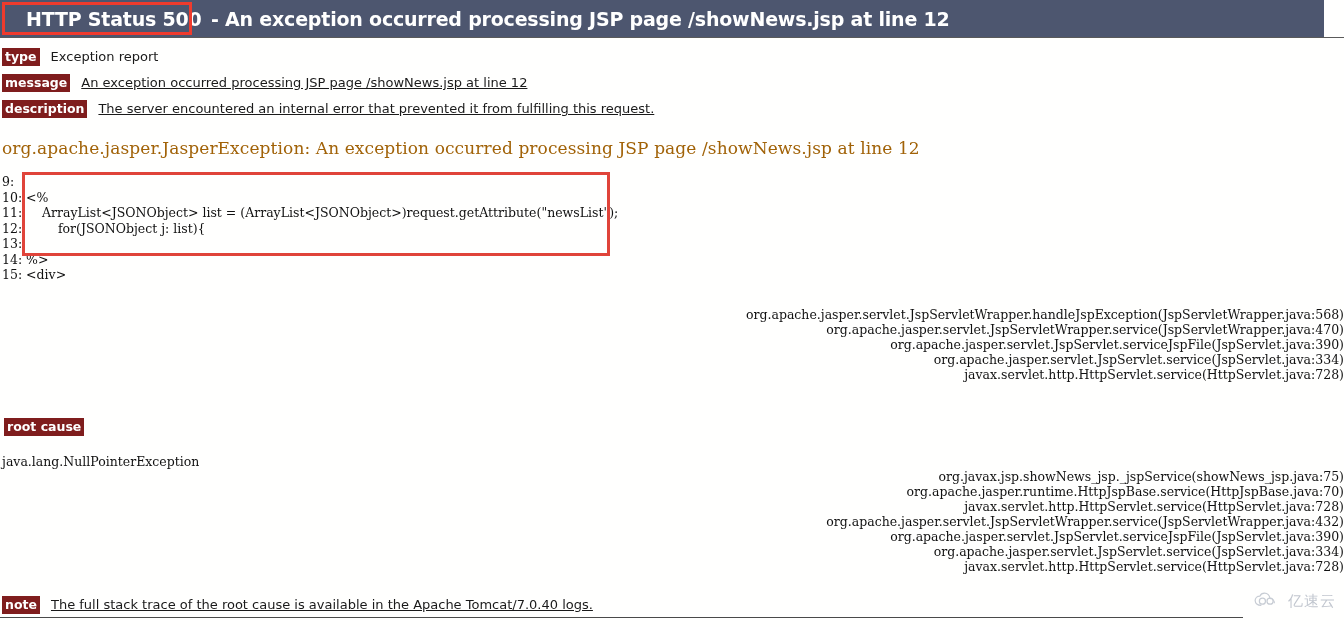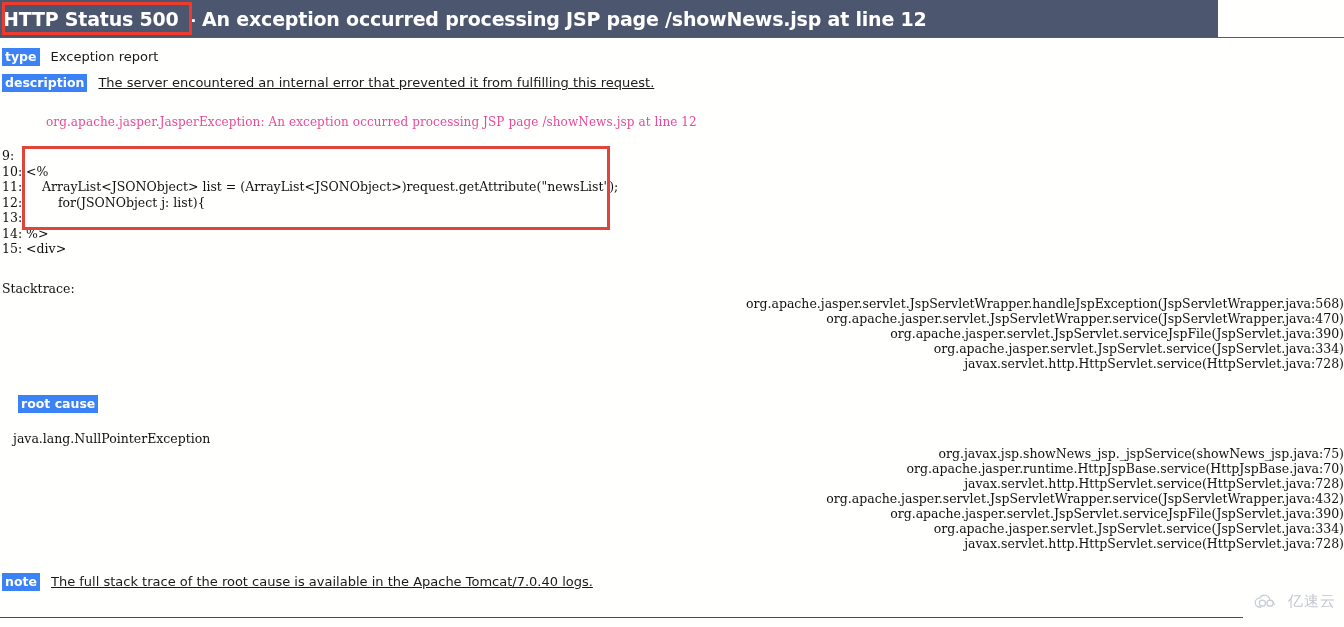--- a/index.html
+++ b/index.html
@@ -14,27 +14,27 @@
     overflow: hidden;
     font-family: "Liberation Sans", sans-serif;
     color: #000;
   }
 
   
   .header-bar {
     position: absolute;
     left: 0;
     top: 0;
-    width: 1218px;
+    width: 1324px;
     height: 37px;
     background: #4d566f;
     display: flex;
     align-items: center;
     box-sizing: border-box;
-    padding-left: 0;
+    padding-left: 23px;
   }
   .header-title {
     font-family: "DejaVu Sans", sans-serif;
     font-size: 19px;
     font-weight: bold;
     color: #ffffff;
     white-space: nowrap;
     letter-spacing: -0.2px;
   }
   .header-status {
@@ -69,43 +69,42 @@
     width: 1344px;
   }
   .kv-line {
     font-family: "DejaVu Sans", sans-serif;
     font-size: 13px;
     line-height: 26px;
     padding-left: 2px;
     white-space: nowrap;
   }
   .tag {
-    background: #3b82f6;
+    background: #7f1d1d;
     color: #ffffff;
     font-weight: bold;
     font-size: 12.5px;
     padding: 1px 3px 2px 3px;
     font-family: "DejaVu Sans", sans-serif;
   }
   .kv-value {
     font-size: 13px;
     color: #1a1a1a;
     padding-left: 11px;
   }
   .kv-value.ul {
     text-decoration: underline;
   }
 
   .mono {
     font-family: "DejaVu Serif", serif;
-    font-size: 12px;
+    font-size: 17px;
     white-space: pre;
-    color: #ec4899;
+    color: #a16207;
     letter-spacing: 0.1px;
-    margin-left: 44px;
   }
 
   .exception-line {
     padding-left: 2px;
     margin-top: 18px;
     line-height: 16px;
   }
 
   
   .code-wrap {
@@ -140,26 +139,26 @@
     font-size: 12.5px;
     line-height: 15px;
     white-space: pre;
     color: #111;
   }
   .stack-indent {
     padding-left: 56px;
     text-align: right;
   }
   .rootcause-tag-line {
-    padding-left: 18px;
-    margin-top: 20px;
+    padding-left: 4px;
+    margin-top: 32px;
   }
   .rootcause-body {
     margin-top: 14px;
-    padding-left: 13px;
+    padding-left: 2px;
   }
 
   .note-line {
     padding-left: 2px;
     margin-top: 18px;
   }
 
   .footer-rule {
     position: absolute;
     left: 0;
@@ -168,21 +167,20 @@
     height: 0;
     border-top: 1px solid #4a4a4a;
   }
 
   
   .watermark {
     position: absolute;
     right: 8px;
     top: 592px;
     display: flex;
-    align-items: center;
     gap: 8px;
     opacity: 0.55;
   }
   .wm-icon {
     width: 26px;
     height: 16px;
     display: block;
   }
   .wm-text {
     font-family: "DejaVu Sans", sans-serif;
@@ -201,41 +199,43 @@
 </div>
 <div class="annot-status"></div>
 <div class="header-rule"></div>
 
 <div class="content">
 
   <div class="kv-line">
     <span class="tag">type</span><span class="kv-value">Exception report</span>
   </div>
 
+  <div class="kv-line">
+    <span class="tag">message</span><span class="kv-value ul">An exception occurred processing JSP page /showNews.jsp at line 12</span>
+  </div>
 
   <div class="kv-line">
     <span class="tag">description</span><span class="kv-value ul">The server encountered an internal error that prevented it from fulfilling this request.</span>
   </div>
 
 
   <div class="mono exception-line">org.apache.jasper.JasperException: An exception occurred processing JSP page /showNews.jsp at line 12</div>
 
   <div class="code-wrap">
     <div class="annot-code"></div>
     <div class="code-line"><span>9:</span><span></span></div>
     <div class="code-line"><span>10:</span> <span>&lt;%</span></div>
     <div class="code-line"><span>11:</span> <span>    ArrayList&lt;JSONObject&gt; list = (ArrayList&lt;JSONObject&gt;)request.getAttribute("newsList");</span></div>
     <div class="code-line"><span>12:</span> <span>        for(JSONObject j: list){</span></div>
     <div class="code-line"><span>13:</span> <span></span></div>
     <div class="code-line"><span>14:</span> <span>%&gt;</span></div>
     <div class="code-line"><span>15:</span> <span>&lt;div&gt;</span></div>
   </div>
 
   <div class="stack-block">
-    <div class="stack-line">Stacktrace:</div>
     <div class="stack-line stack-indent">org.apache.jasper.servlet.JspServletWrapper.handleJspException(JspServletWrapper.java:568)</div>
     <div class="stack-line stack-indent">org.apache.jasper.servlet.JspServletWrapper.service(JspServletWrapper.java:470)</div>
     <div class="stack-line stack-indent">org.apache.jasper.servlet.JspServlet.serviceJspFile(JspServlet.java:390)</div>
     <div class="stack-line stack-indent">org.apache.jasper.servlet.JspServlet.service(JspServlet.java:334)</div>
     <div class="stack-line stack-indent">javax.servlet.http.HttpServlet.service(HttpServlet.java:728)</div>
   </div>
 
   <div class="kv-line rootcause-tag-line">
     <span class="tag">root cause</span>
   </div>

